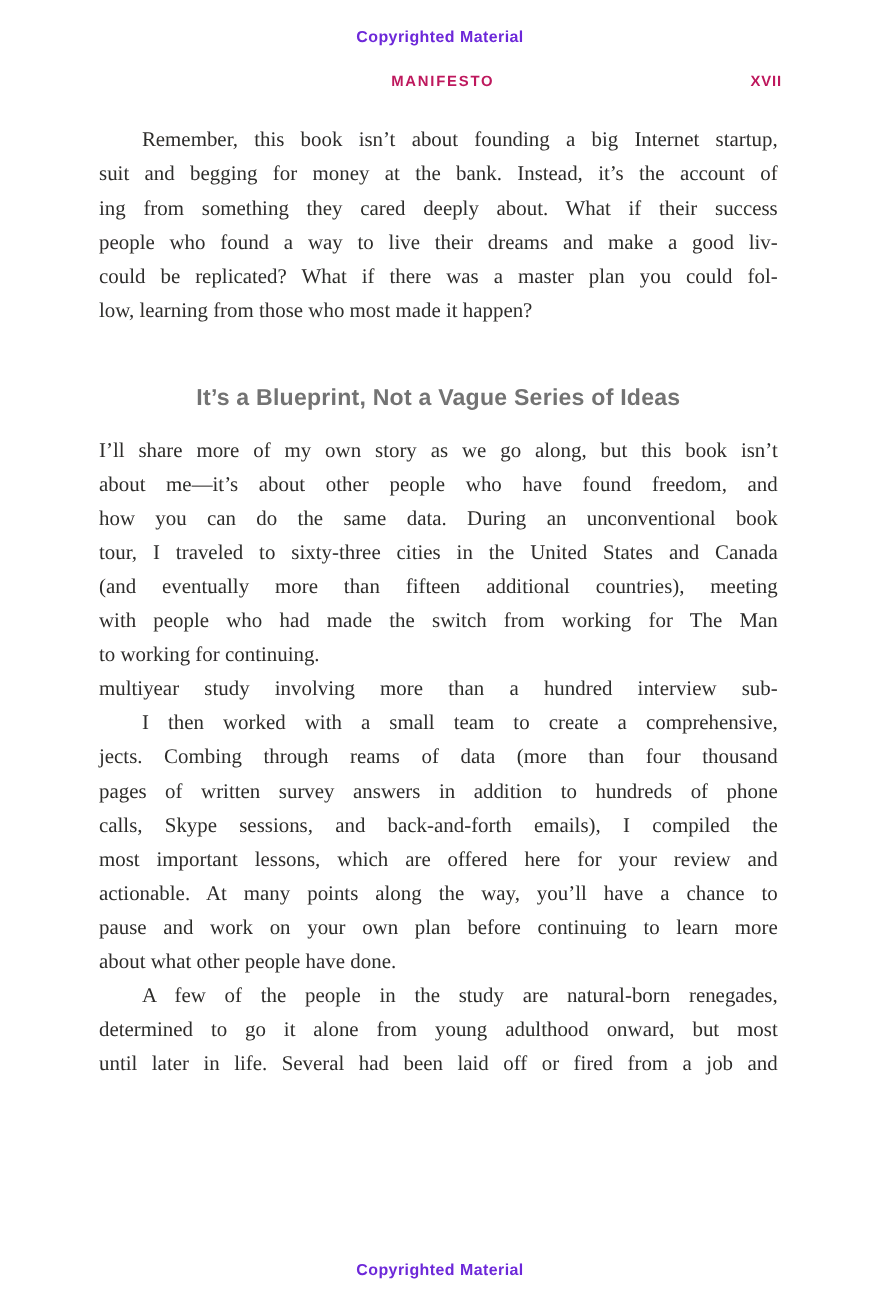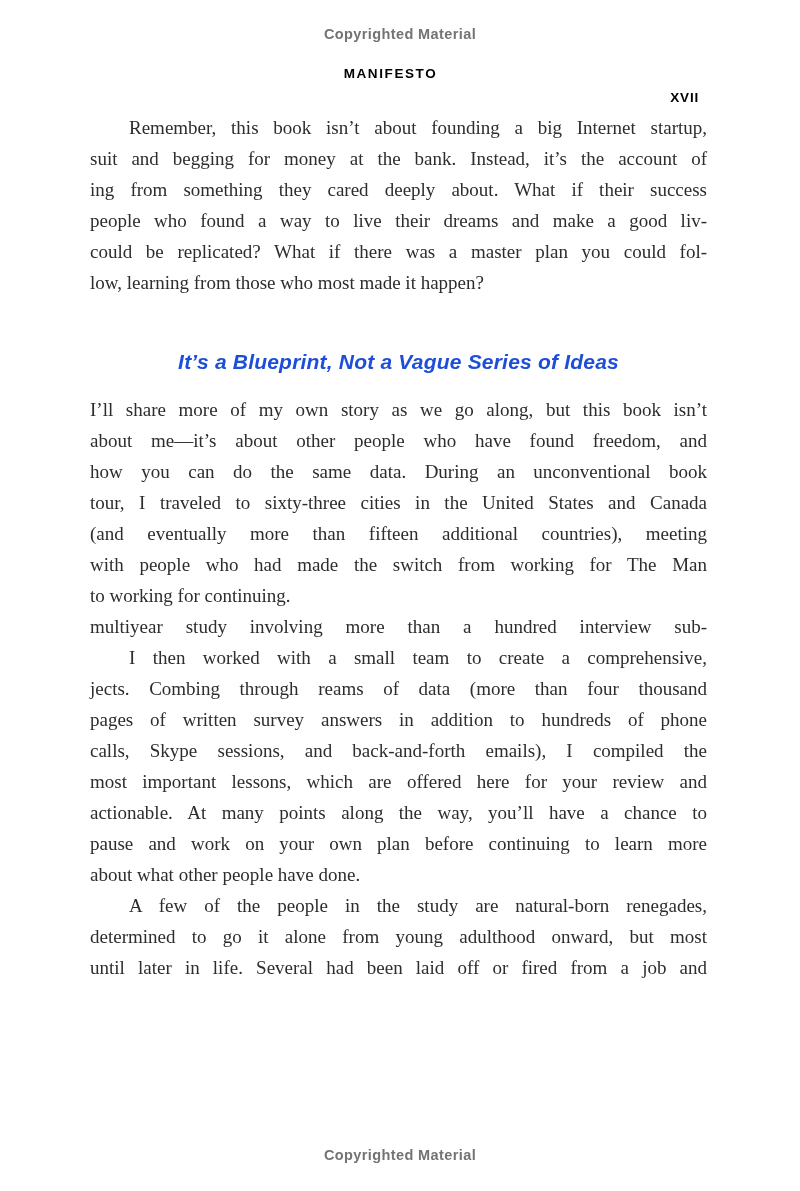--- a/index.html
+++ b/index.html
@@ -17,49 +17,48 @@
   }
   .copyright {
     position: absolute;
     left: 0;
     width: 100%;
     text-align: center;
     font-family: "Liberation Sans", sans-serif;
     font-weight: bold;
     font-size: 14.5px;
     letter-spacing: 0.4px;
-    color: #737373;
+    color: #6d28d9;
   }
   .copyright.top { top: 26px; }
   .copyright.bottom { top: 1147px; }
 
   .running-header {
     position: absolute;
     top: 66px;
-    left: 82px;
+    left: 94px;
     width: 617px;
     height: 20px;
     font-family: "Liberation Sans", sans-serif;
     font-weight: bold;
     font-size: 13.5px;
-    color: #000000;
+    color: #be185d;
   }
   .header-title {
     position: absolute;
     left: 0;
     width: 100%;
     text-align: center;
     letter-spacing: 1.6px;
   }
   .page-number {
     position: absolute;
     right: 0;
     top: 0;
     letter-spacing: 0.8px;
-    margin-top: 24px;
   }
 
   .content {
     position: absolute;
     top: 112px;
     left: 90px;
     width: 617px;
     color: #2e2d2b;
     font-size: 19px;
     line-height: 31px;
@@ -73,25 +72,24 @@
   }
   .line.first-indent {
     text-indent: 39px;
   }
   .section-heading {
     font-family: "Liberation Sans", sans-serif;
     font-weight: bold;
     font-size: 21px;
     line-height: 31px;
     text-align: center;
-    color: #1d4ed8;
+    color: #737373;
     letter-spacing: 0.2px;
     margin-top: 48px;
     margin-bottom: 17px;
-    font-style: italic;
   }
 </style>
 </head>
 <body>
 
 <div class="page">
 
   <div class="copyright top">Copyrighted Material</div>
 
   <div class="running-header">

